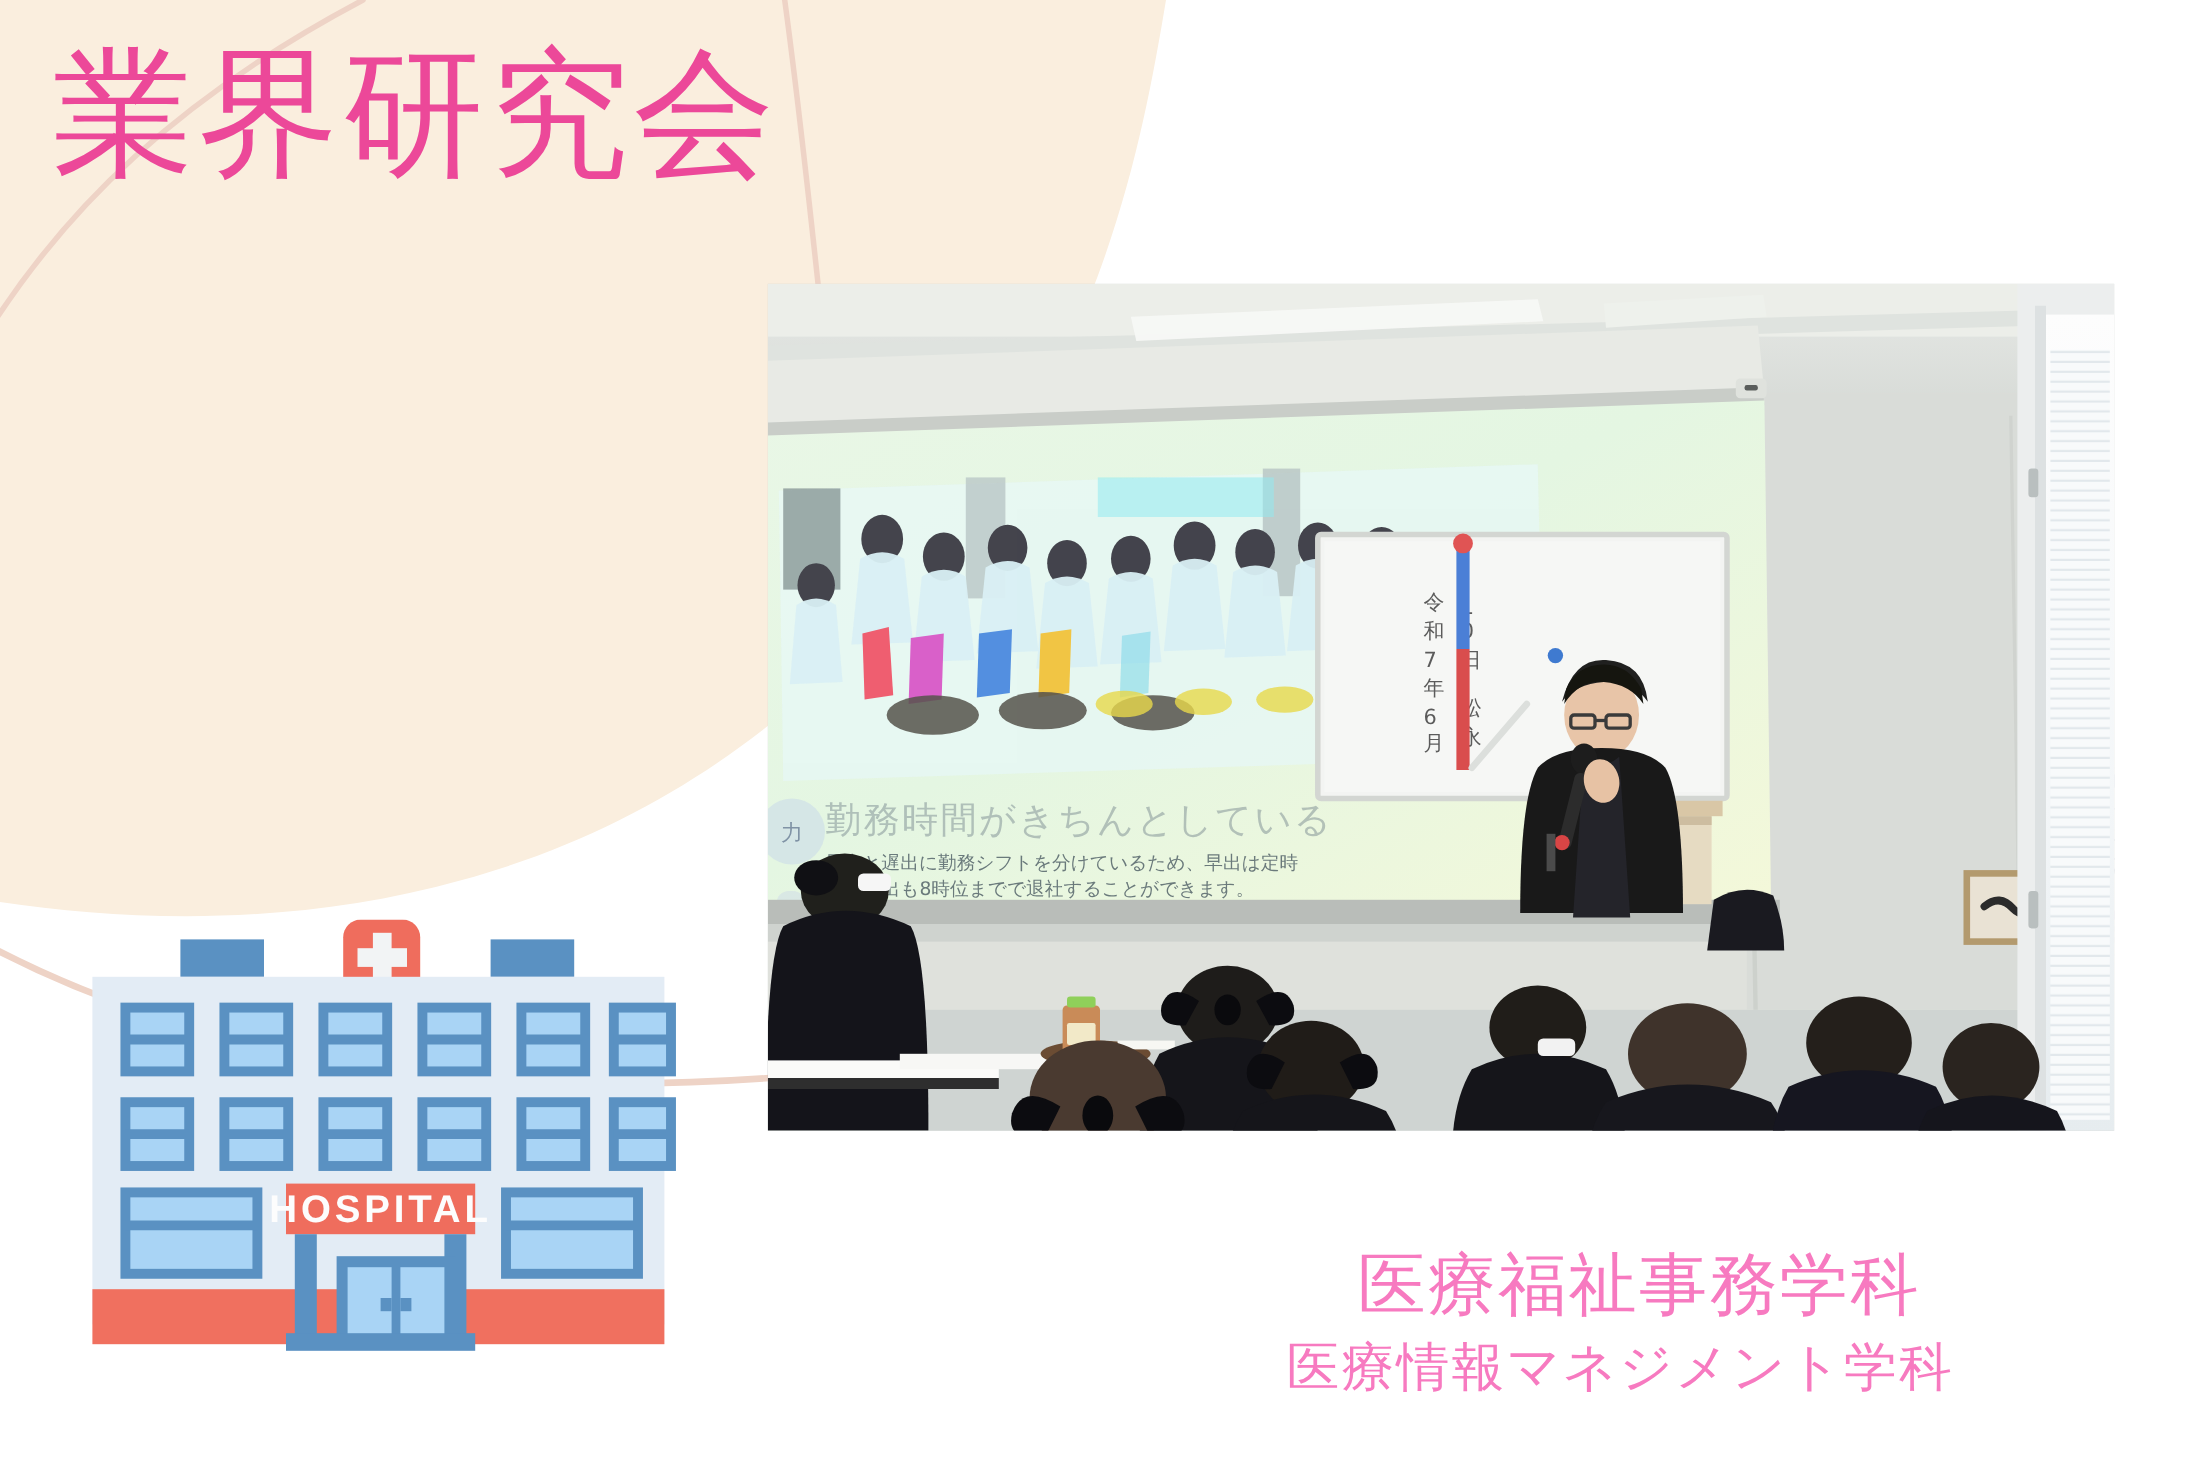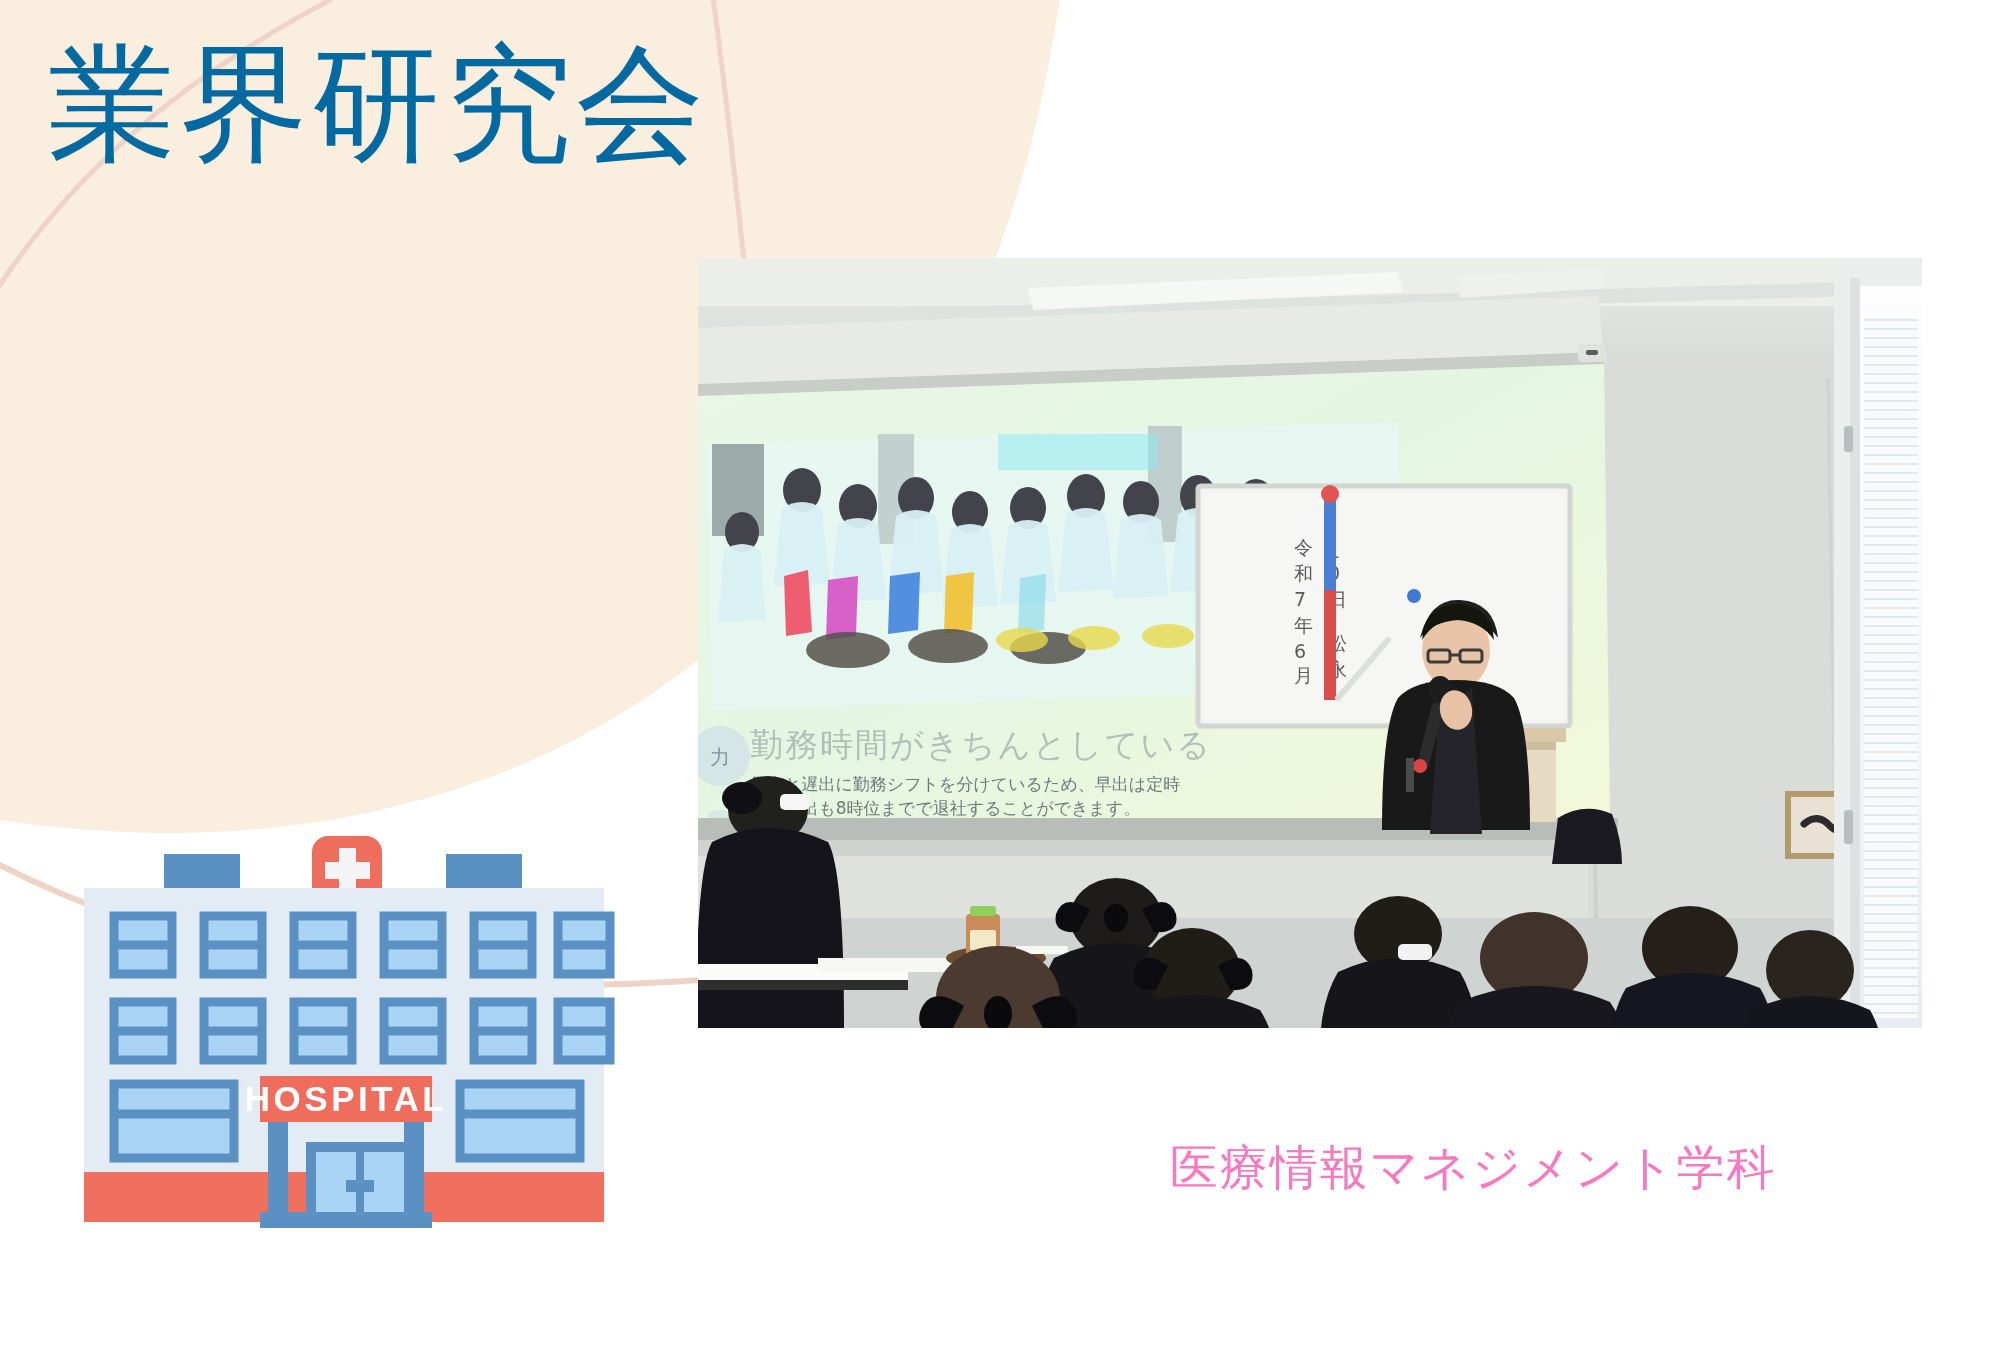--- a/index.html
+++ b/index.html
@@ -14,21 +14,21 @@
   #bg-layer { position:absolute; inset:0; overflow:hidden; }
   #bg-layer svg { display:block; width:2000px; height:1349px; }
 
   
   #title {
     position:absolute;
     left:48px; top:28px;
     font-size:128px;
     line-height:1.18;
     letter-spacing:4px;
-    color:#0369a1;
+    color:#ec4899;
     font-family:"DejaVu Sans", sans-serif;
     font-weight:400;
     white-space:nowrap;
   }
 
   
   #photo {
     position:absolute;
     left:698px; top:258px;
     width:1224px; height:770px;
@@ -428,14 +428,15 @@
     <rect x="252" y="316" width="40" height="68" fill="#a9d4f5"></rect>
     <rect x="300" y="316" width="40" height="68" fill="#a9d4f5"></rect>
     <rect x="282" y="344" width="10" height="12" fill="#5a91c2"></rect>
     <rect x="300" y="344" width="10" height="12" fill="#5a91c2"></rect>
 
     <rect x="196" y="376" width="172" height="16" fill="#5a91c2"></rect>
   </svg>
 </div>
 
 <div id="departments">
+  <div id="dept-line-1">医療福祉事務学科</div>
   <div id="dept-line-2">医療情報マネジメント学科</div>
 </div>
 
 </body></html>

